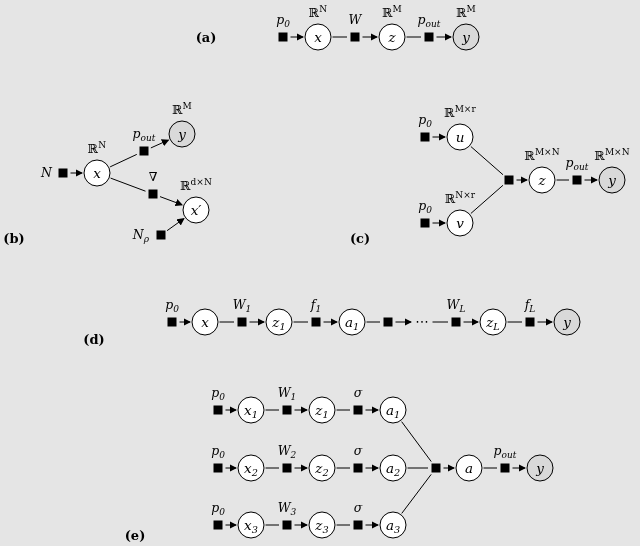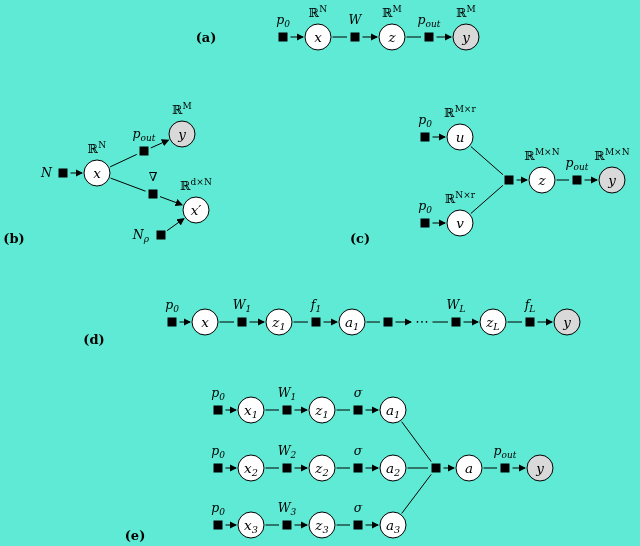--- a/index.html
+++ b/index.html
@@ -1,18 +1,18 @@
 <!DOCTYPE html>
 <html><head>
 <meta charset="utf-8">
 <style>
   html, body { margin: 0; padding: 0; background: #ffffff; }
   .fig-wrap {
     width: 640px; height: 546px;
-    background: #5eead4;
+    background: #e5e5e5;
     position: relative;
     overflow: hidden;
     font-family: "DejaVu Serif", "DejaVu Sans", serif;
   }
   svg { display: block; }
   svg text {
     font-family: "DejaVu Serif", "DejaVu Sans", serif;
     user-select: none;
   }
 </style>

